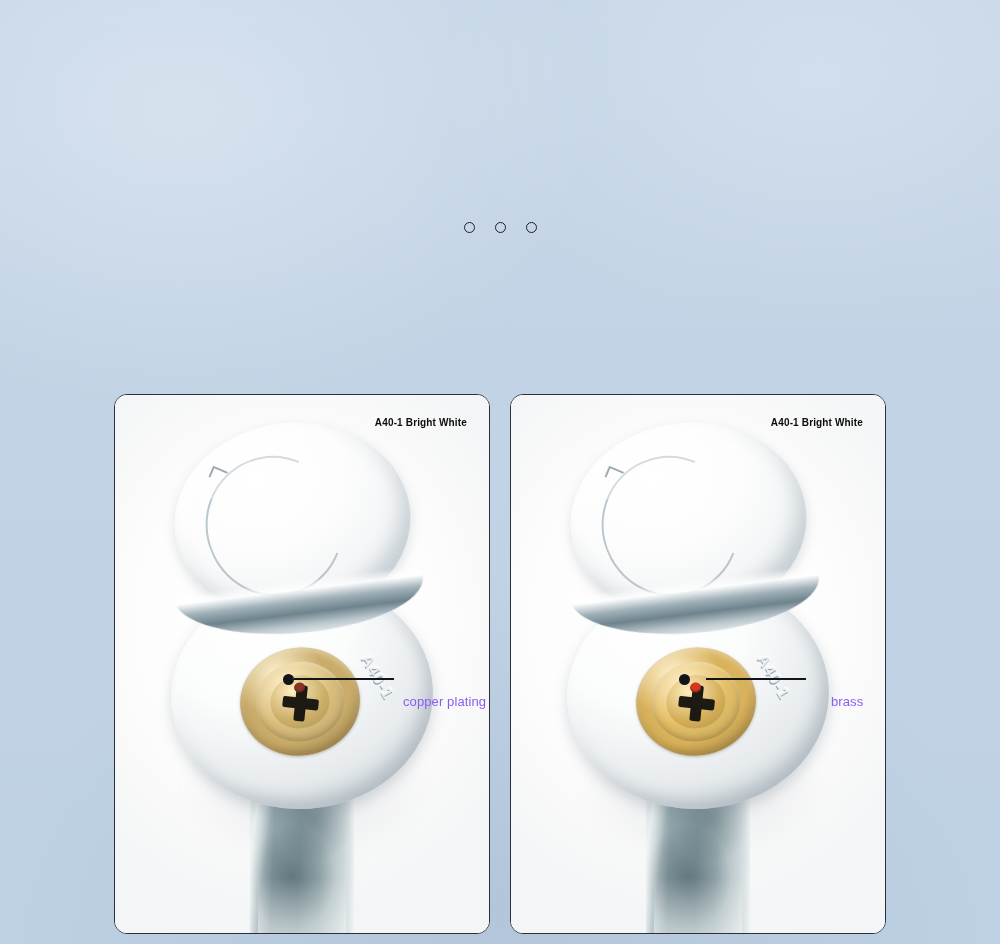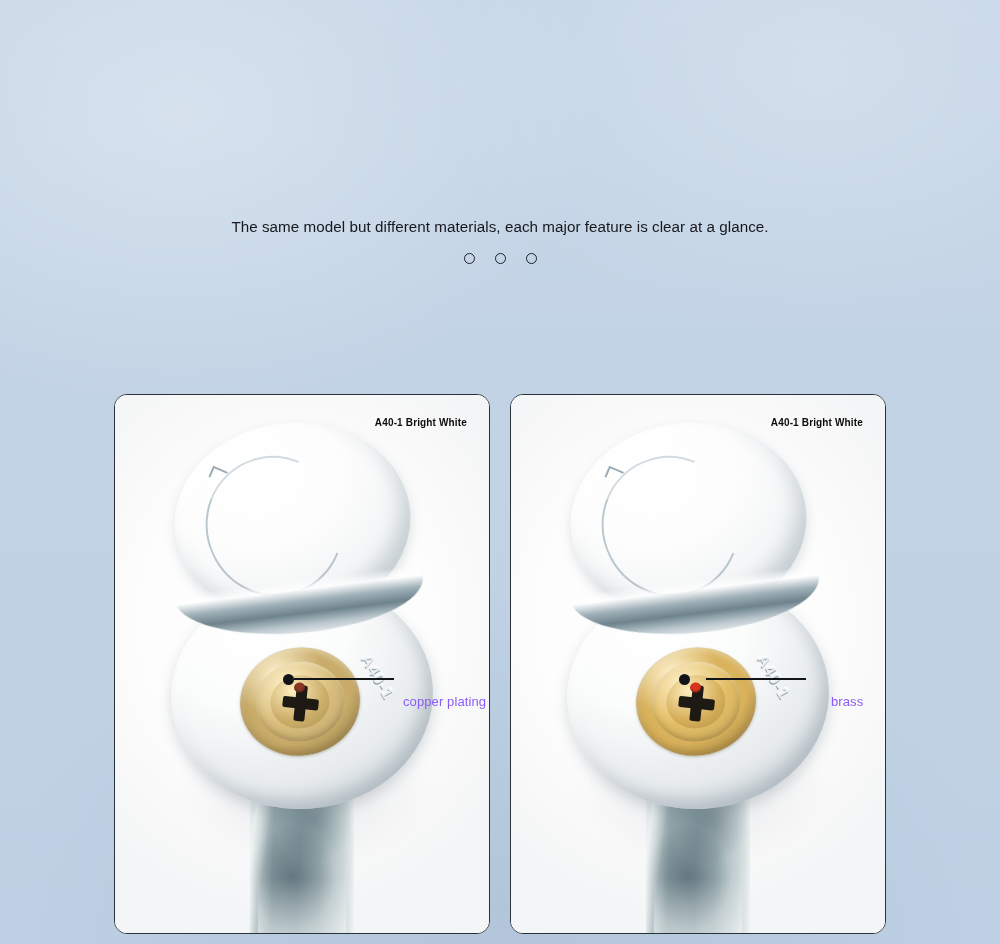--- a/index.html
+++ b/index.html
@@ -359,21 +359,20 @@
     margin-top: 45px;
   }
 </style>
 </head>
 <body>
 
 <div class="bg-texture"></div>
 
 <div class="header">
 
-  <div class="page-subtitle">The same model but different materials, each major feature is clear at a glance.</div>
 
   <div class="dots">
     <div class="dot"></div>
     <div class="dot"></div>
     <div class="dot"></div>
   </div>
 </div>
 
 <div class="cards">
 

